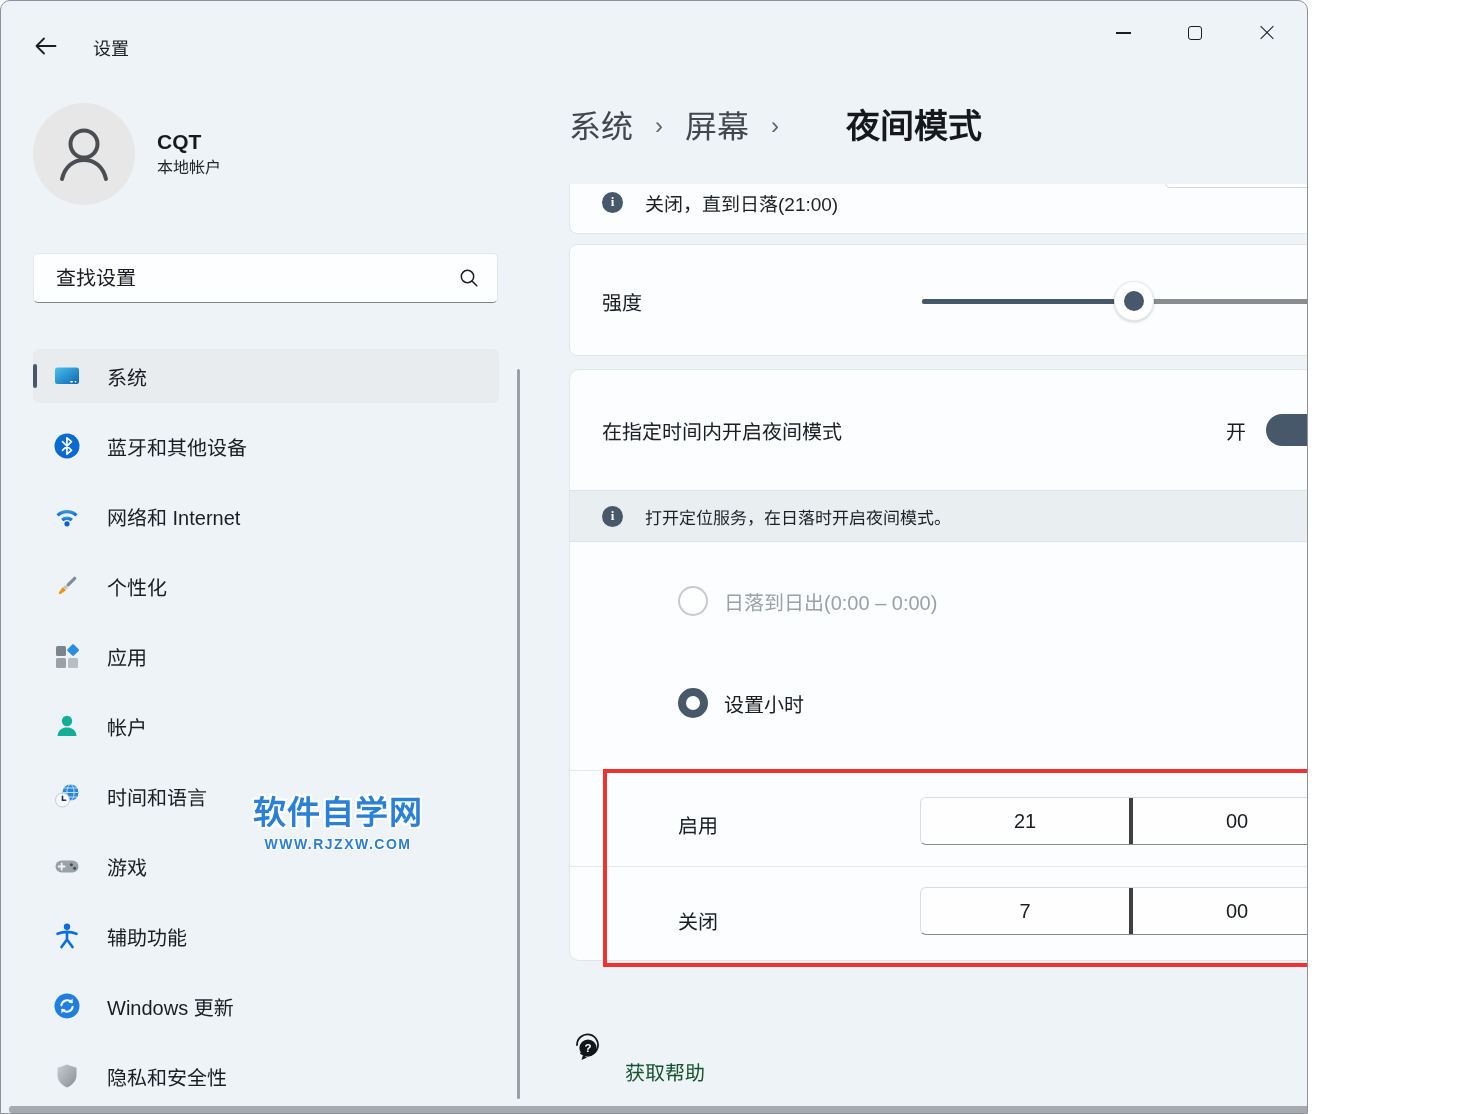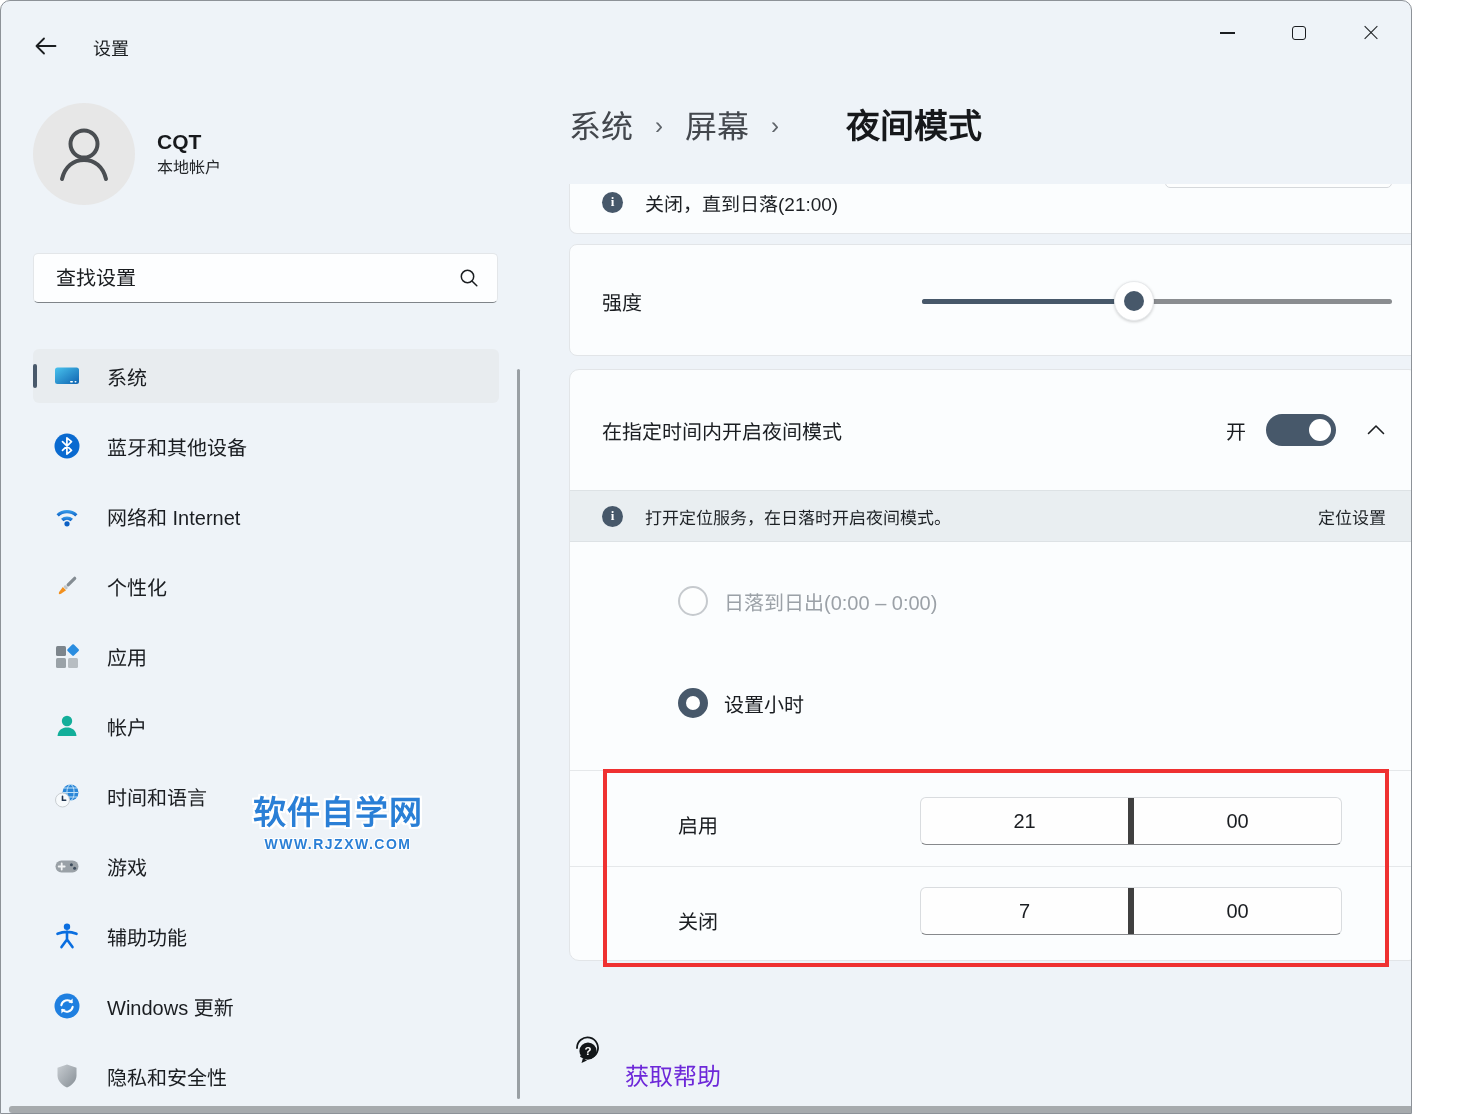--- a/index.html
+++ b/index.html
@@ -1,17 +1,17 @@
 <!DOCTYPE html>
 <html lang="zh-CN"><head>
 <meta charset="utf-8">
 <style>
   html,body{margin:0;padding:0;background:#ffffff;font-family:"Liberation Sans","DejaVu Sans",sans-serif;}
   *{box-sizing:border-box;}
-  .window{position:relative;width:1412px;height:1114px;background:#eef3f8;border:1px solid #8d9298;border-radius:10px 10px 0 0;overflow:hidden;}
+  .window{position:relative;width:1308px;height:1114px;background:#eef3f8;border:1px solid #8d9298;border-radius:10px 10px 0 0;overflow:hidden;}
   
   .back-btn{position:absolute;left:28px;top:28px;width:34px;height:34px;display:flex;align-items:center;justify-content:center;border-radius:4px;cursor:pointer;}
   .app-title{position:absolute;left:92px;top:33px;font-size:18px;color:#1b1e21;}
   .win-controls{position:absolute;right:18px;top:10px;display:flex;gap:28px;align-items:center;height:44px;}
   .wc{width:44px;height:40px;display:flex;align-items:center;justify-content:center;cursor:pointer;}
   .min-glyph{width:15px;height:0;border-top:2px solid #1b1e21;}
   .max-glyph{width:14px;height:14px;border:1.6px solid #1b1e21;border-radius:3px;}
   .close-glyph{position:relative;width:16px;height:16px;}
   .close-glyph:before,.close-glyph:after{content:"";position:absolute;left:-1px;top:7px;width:18px;border-top:1.7px solid #1b1e21;}
   .close-glyph:before{transform:rotate(45deg);}  .close-glyph:after{transform:rotate(-45deg);}
@@ -76,26 +76,26 @@
   .radio-circle{width:30px;height:30px;border-radius:50%;background:#fdfefe;}
   .radio-circle.off{border:2px solid #c6cace;}
   .radio-circle.on{border:8px solid #47586a;background:#fff;}
   .radio-label{font-size:20px;}
   .radio-label.disabled{color:#9ba1a7;}
   .radio-label.normal{color:#1a1d21;}
   .row-divider{position:absolute;left:0;width:100%;border-top:1px solid #e5e8ea;}
   .time-row-label{position:absolute;left:108px;font-size:20px;color:#1a1d21;}
   .time-group{position:absolute;left:350px;width:422px;height:48px;display:flex;border:1px solid #d9dcdf;border-bottom-color:#87898c;border-radius:6px;background:#fefefe;overflow:hidden;}
   .time-cell{flex:1;display:flex;align-items:center;justify-content:center;font-size:20px;color:#1a1d21;cursor:pointer;}
-  .time-cell:first-child{border-right:6px solid #404040;}
+  .time-cell:first-child{border-right:4px solid #404040;}
   
   .red-annotation{position:absolute;left:602px;top:768px;width:786px;height:198px;border:4px solid #ef3131;z-index:40;pointer-events:none;}
   
   .help-row{position:absolute;left:2px;top:1008px;display:flex;align-items:center;gap:22px;cursor:pointer;}
-  .help-label{font-size:24px;color:#6d28d9;margin-top:48px;}
+  .help-label{font-size:20px;color:#14532d;margin-top:48px;}
   
   .v-scrollbar{position:absolute;left:1450px;top:285px;width:4px;height:810px;background:#999fa4;border-radius:2px;cursor:pointer;}
   .h-scrollbar{position:absolute;left:8px;bottom:0;width:1448px;height:7px;background:#a6aaad;border-radius:3px;cursor:pointer;}
 </style>
 </head>
 <body>
 
 <div class="window">
 
   <div class="back-btn">

